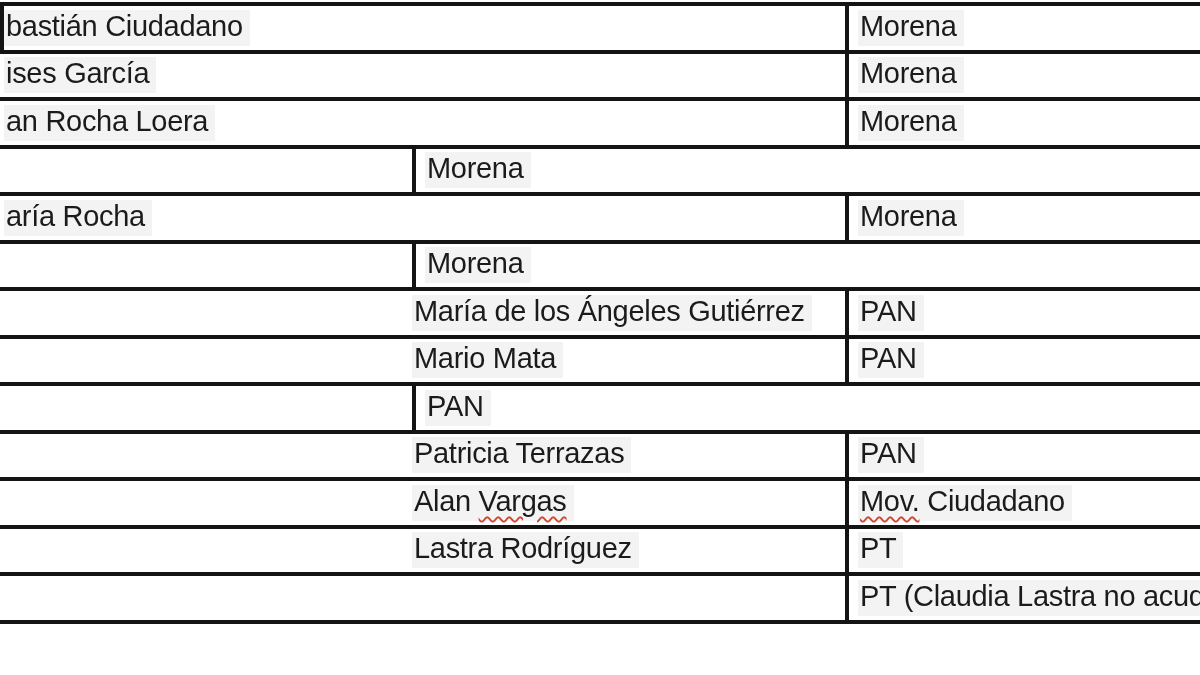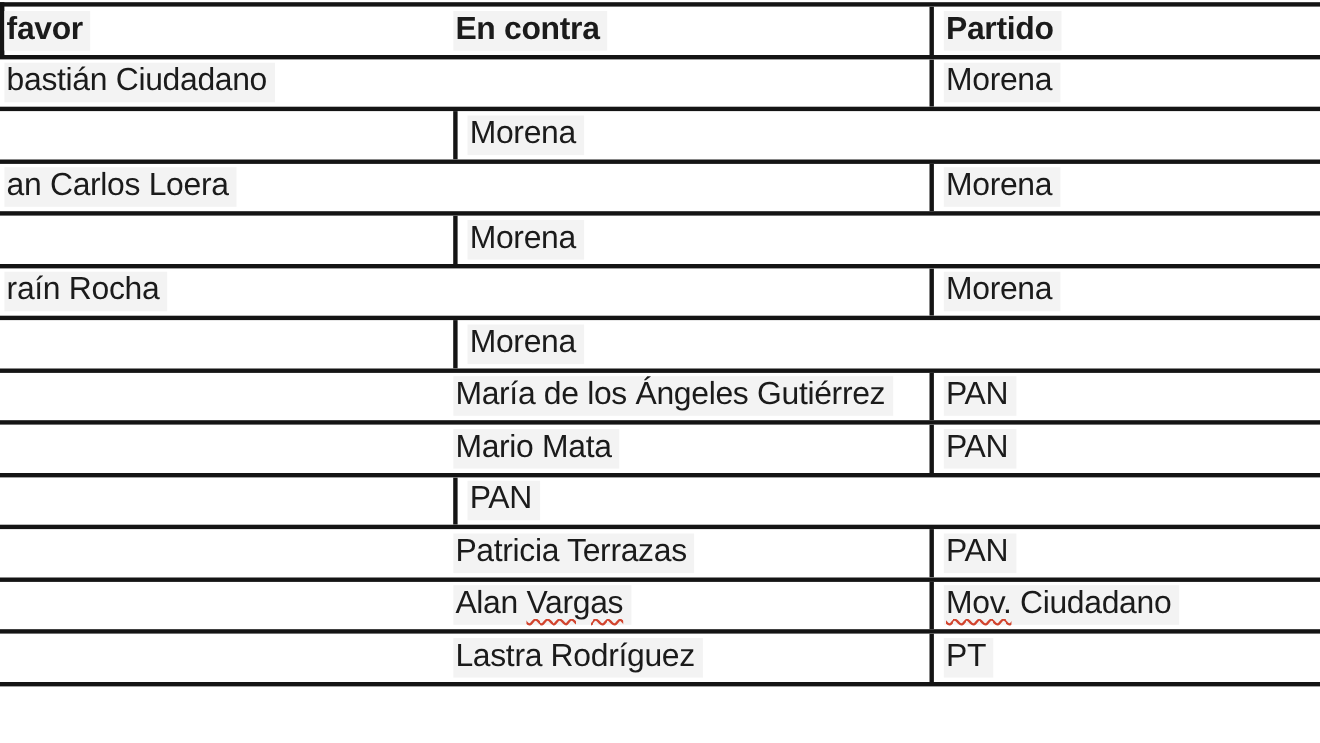--- a/index.html
+++ b/index.html
@@ -69,69 +69,61 @@
   }
 </style>
 </head>
 <body>
 
 <div class="stage" style="--bg: #ffffff; --border: #141414; --text: #1b1b1b; --hl: #f3f3f3; --squig: #d2452f;">
 
   <div class="edge-sliver"></div>
 
   <div class="vote-table">
-    <div class="row hdr">
-      <div class="cell favor">
-        <span class="cell-text">favor</span>
-      </div>
-      <div class="cell contra">
-        <span class="cell-text">En contra</span>
-      </div>
-      <div class="cell partido">
-        <span class="cell-text">Partido</span>
-      </div>
-    </div>
 
     <div class="row">
       <div class="cell favor">
           <span class="cell-text">bastián Ciudadano</span>
         </div>
       <div class="cell contra"></div>
       <div class="cell partido">
           <span class="cell-text">Morena</span>
         </div>
     </div>
 
     <div class="row">
-      <div class="cell contra"></div>
-      <div class="cell partido">
-          <span class="cell-text">Morena</span>
-        </div>
-    </div>
-
-    <div class="row">
-      <div class="cell favor">
-          <span class="cell-text">an Carlos Loera</span>
-        </div>
-      <div class="cell contra"></div>
-      <div class="cell partido">
-          <span class="cell-text">Morena</span>
-        </div>
-    </div>
-
-    <div class="row">
-      <div class="cell contra"></div>
-      <div class="cell partido">
-          <span class="cell-text">Morena</span>
-        </div>
-    </div>
-
-    <div class="row">
-      <div class="cell favor">
-          <span class="cell-text">raín Rocha</span>
+      <div class="cell favor">
+          <span class="cell-text">ises García</span>
+        </div>
+      <div class="cell contra"></div>
+      <div class="cell partido">
+          <span class="cell-text">Morena</span>
+        </div>
+    </div>
+
+    <div class="row">
+      <div class="cell favor">
+          <span class="cell-text">an Rocha Loera</span>
+        </div>
+      <div class="cell contra"></div>
+      <div class="cell partido">
+          <span class="cell-text">Morena</span>
+        </div>
+    </div>
+
+    <div class="row">
+      <div class="cell contra"></div>
+      <div class="cell partido">
+          <span class="cell-text">Morena</span>
+        </div>
+    </div>
+
+    <div class="row">
+      <div class="cell favor">
+          <span class="cell-text">aría Rocha</span>
         </div>
       <div class="cell contra"></div>
       <div class="cell partido">
           <span class="cell-text">Morena</span>
         </div>
     </div>
 
     <div class="row">
       <div class="cell contra"></div>
       <div class="cell partido">
@@ -189,15 +181,22 @@
     <div class="row">
       <div class="cell favor"></div>
       <div class="cell contra">
           <span class="cell-text">Lastra Rodríguez</span>
         </div>
       <div class="cell partido">
           <span class="cell-text">PT</span>
         </div>
     </div>
 
+    <div class="row">
+      <div class="cell favor"></div>
+      <div class="cell contra"></div>
+      <div class="cell partido">
+          <span class="cell-text">PT (Claudia Lastra no acud</span>
+        </div>
+    </div>
   </div>
 
 </div>
 
 </body></html>

